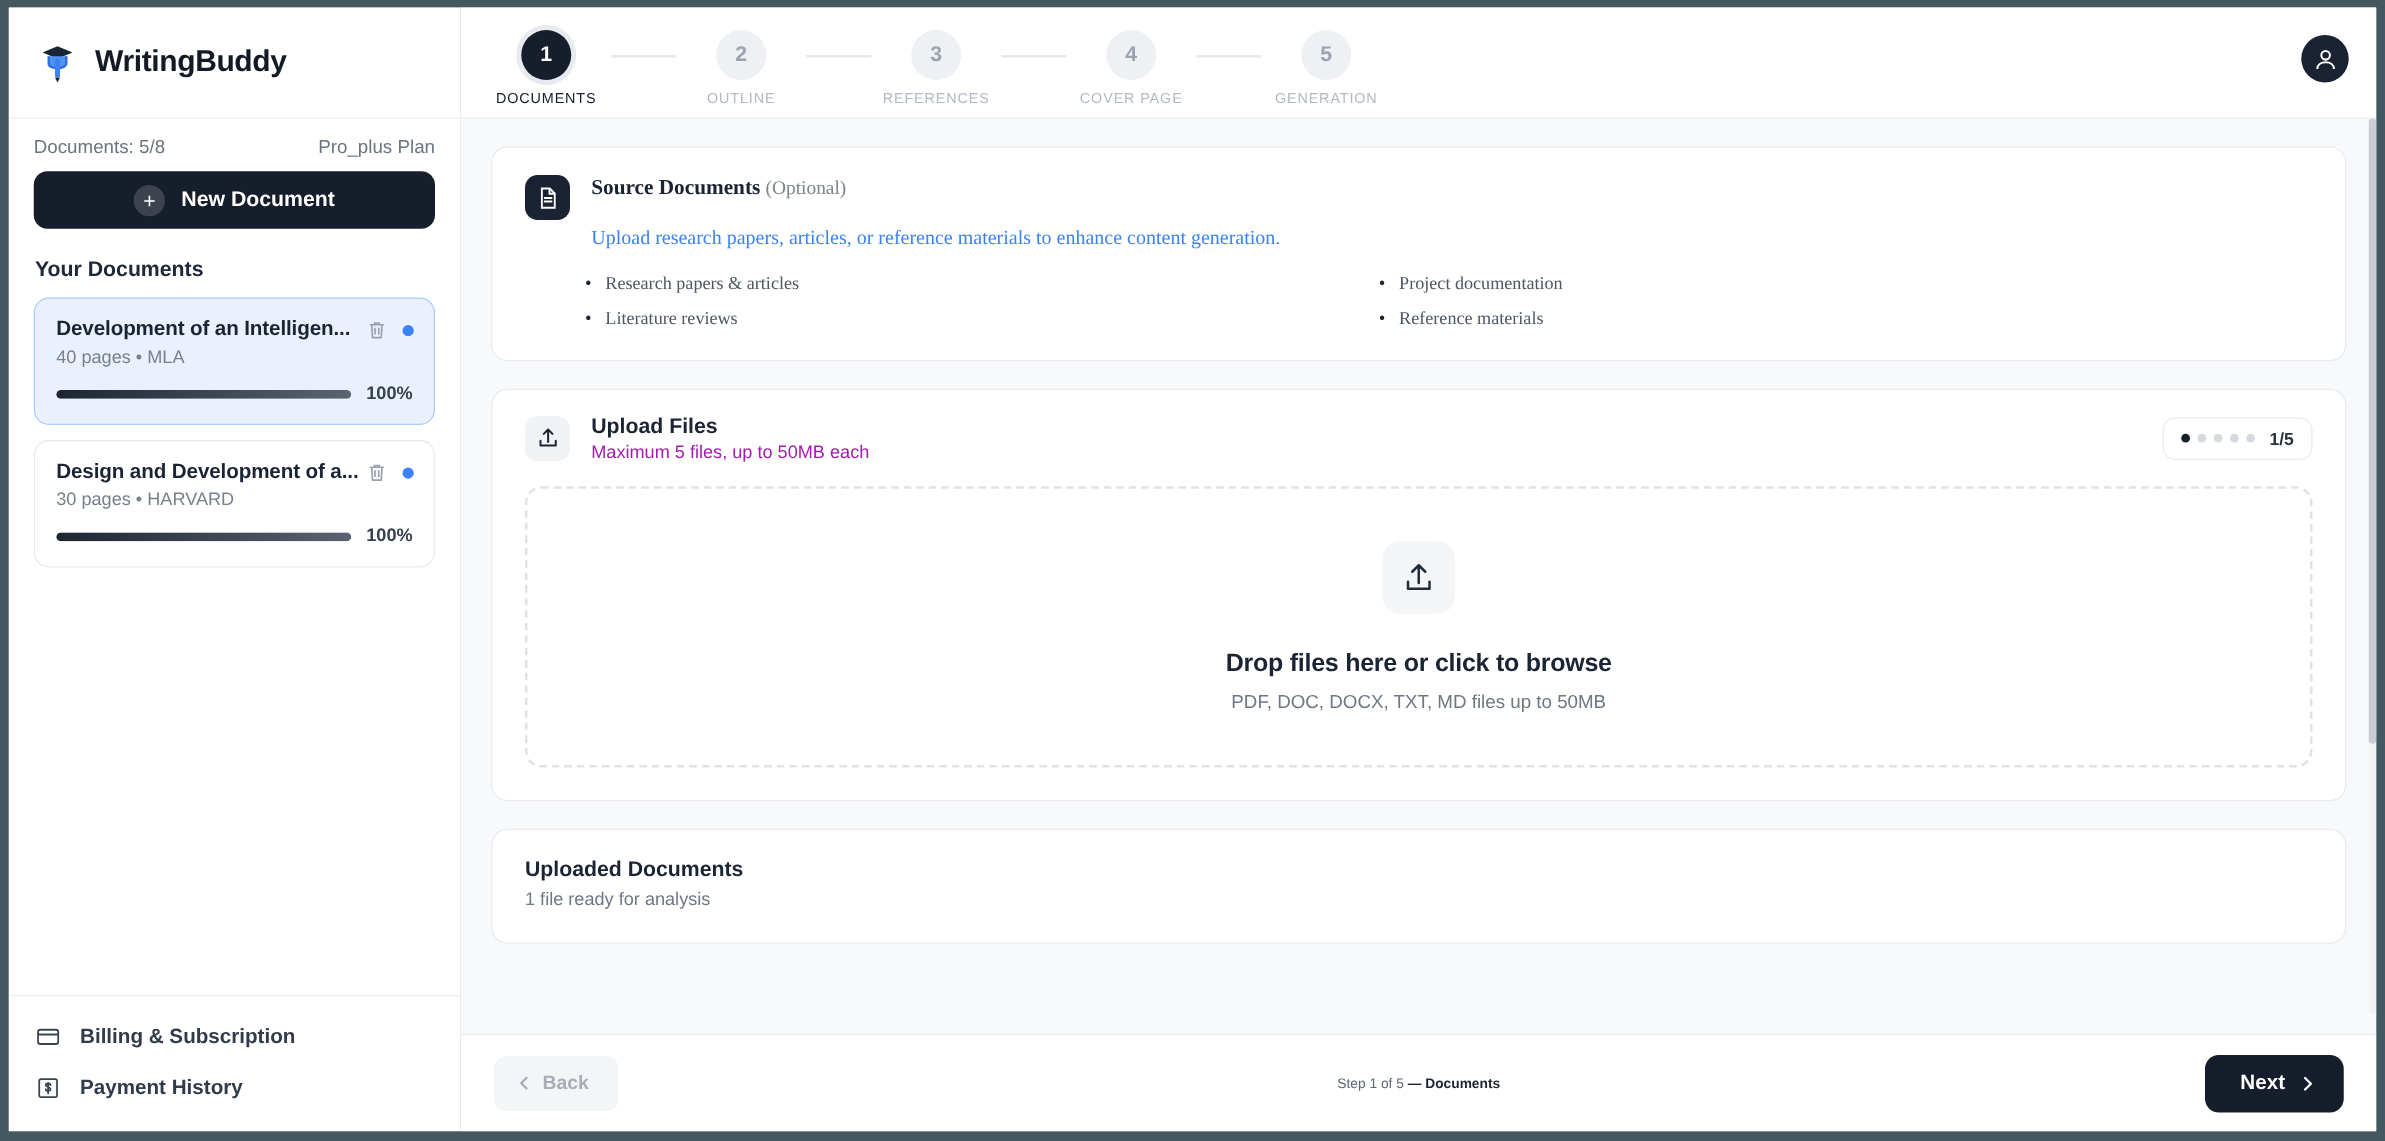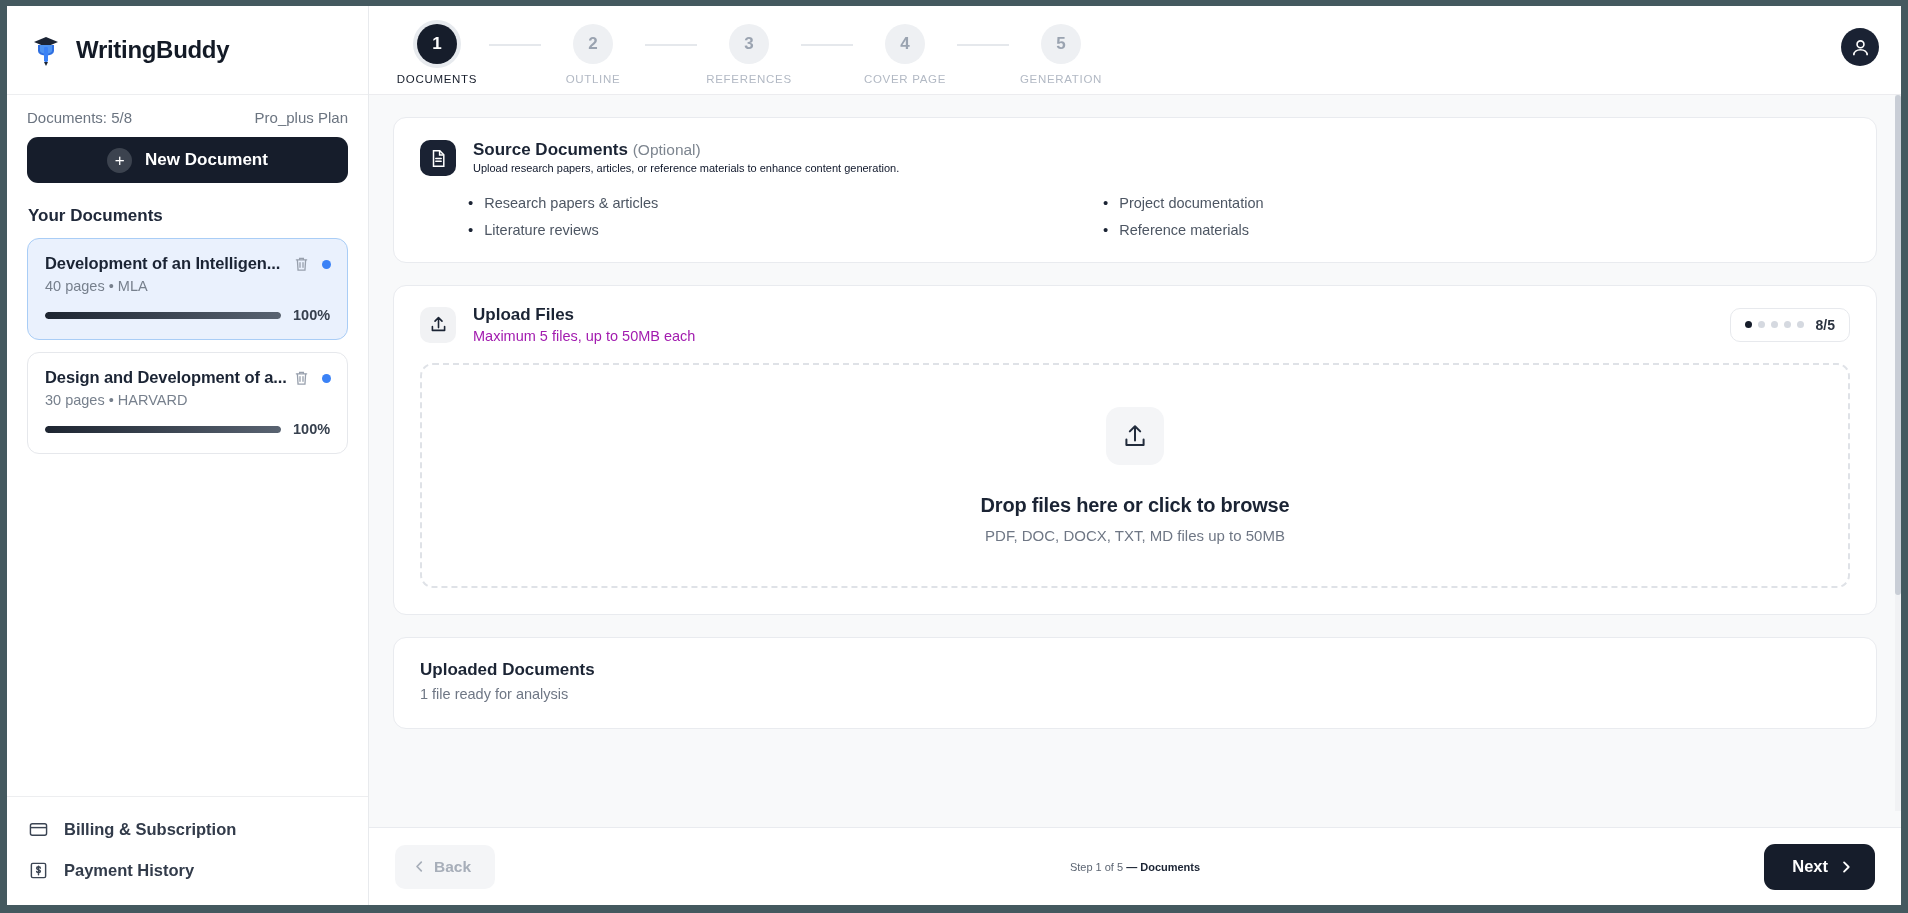--- a/index.html
+++ b/index.html
@@ -162,32 +162,32 @@
     flex: 1; overflow: hidden; padding: 22px 24px 0 24px;
     display: flex; flex-direction: column; gap: 22px;
     position: relative;
   }
   .card {
     background: #ffffff; border: 1px solid #e9ebef;
     border-radius: 13px;
   }
 
   
-  .src-card { padding: 22px 26px 24px 26px; flex: 0 0 auto; }
+  .src-card { padding: 22px 26px 24px 26px; flex: 0 0 auto; font-family: Liberation Serif, serif; }
   .src-head { display: flex; gap: 17px; align-items: flex-start; }
   .src-icon {
     width: 36px; height: 36px; border-radius: 10px;
     background: #1a2233; color: #fff;
     display: flex; align-items: center; justify-content: center;
     flex: 0 0 36px;
   }
   .src-icon svg { width: 19px; height: 19px; display:block; }
   .src-title { font-size: 17px; font-weight: bold; color: #1b2434; }
   .src-title .opt { font-weight: normal; color: #7d858f; font-size: 15.5px; }
-  .src-sub { font-size: 11px; color: #0f172a; margin-top: 2px; }
+  .src-sub { font-size: 16px; color: #3b82f6; margin-top: 22px; }
   .src-bullets {
     display: grid; grid-template-columns: 1fr 1fr;
     column-gap: 40px; row-gap: 11px;
     margin: 19px 0 0 48px; max-width: 1230px;
   }
   .bullet { display: flex; align-items: baseline; gap: 11px; font-size: 14.5px; color: #4d5663; }
   .bullet .dot { font-size: 15px; color: #1b2434; line-height: 1; }
 
   
   .upl-card { flex: 0 0 auto; padding: 0; }
@@ -477,21 +477,21 @@
             <div class="upl-sub">Maximum 5 files, up to 50MB each</div>
           </div>
           <div class="dots-chip">
             <div class="dots">
               <span class="dotc on"></span>
               <span class="dotc"></span>
               <span class="dotc"></span>
               <span class="dotc"></span>
               <span class="dotc"></span>
             </div>
-            <span class="dots-count">8/5</span>
+            <span class="dots-count">1/5</span>
           </div>
         </div>
 
         <div class="dropzone">
           <div class="dz-ic">
             <svg viewBox="0 0 28 28" fill="none" stroke="currentColor" stroke-width="2" stroke-linecap="round" stroke-linejoin="round">
               <path d="M14 18.4V4.2M8.8 9.4L14 4.2l5.2 5.2"></path>
                   <path d="M5.4 17.4v5.6h17.2v-5.6"></path>
             </svg>
           </div>

